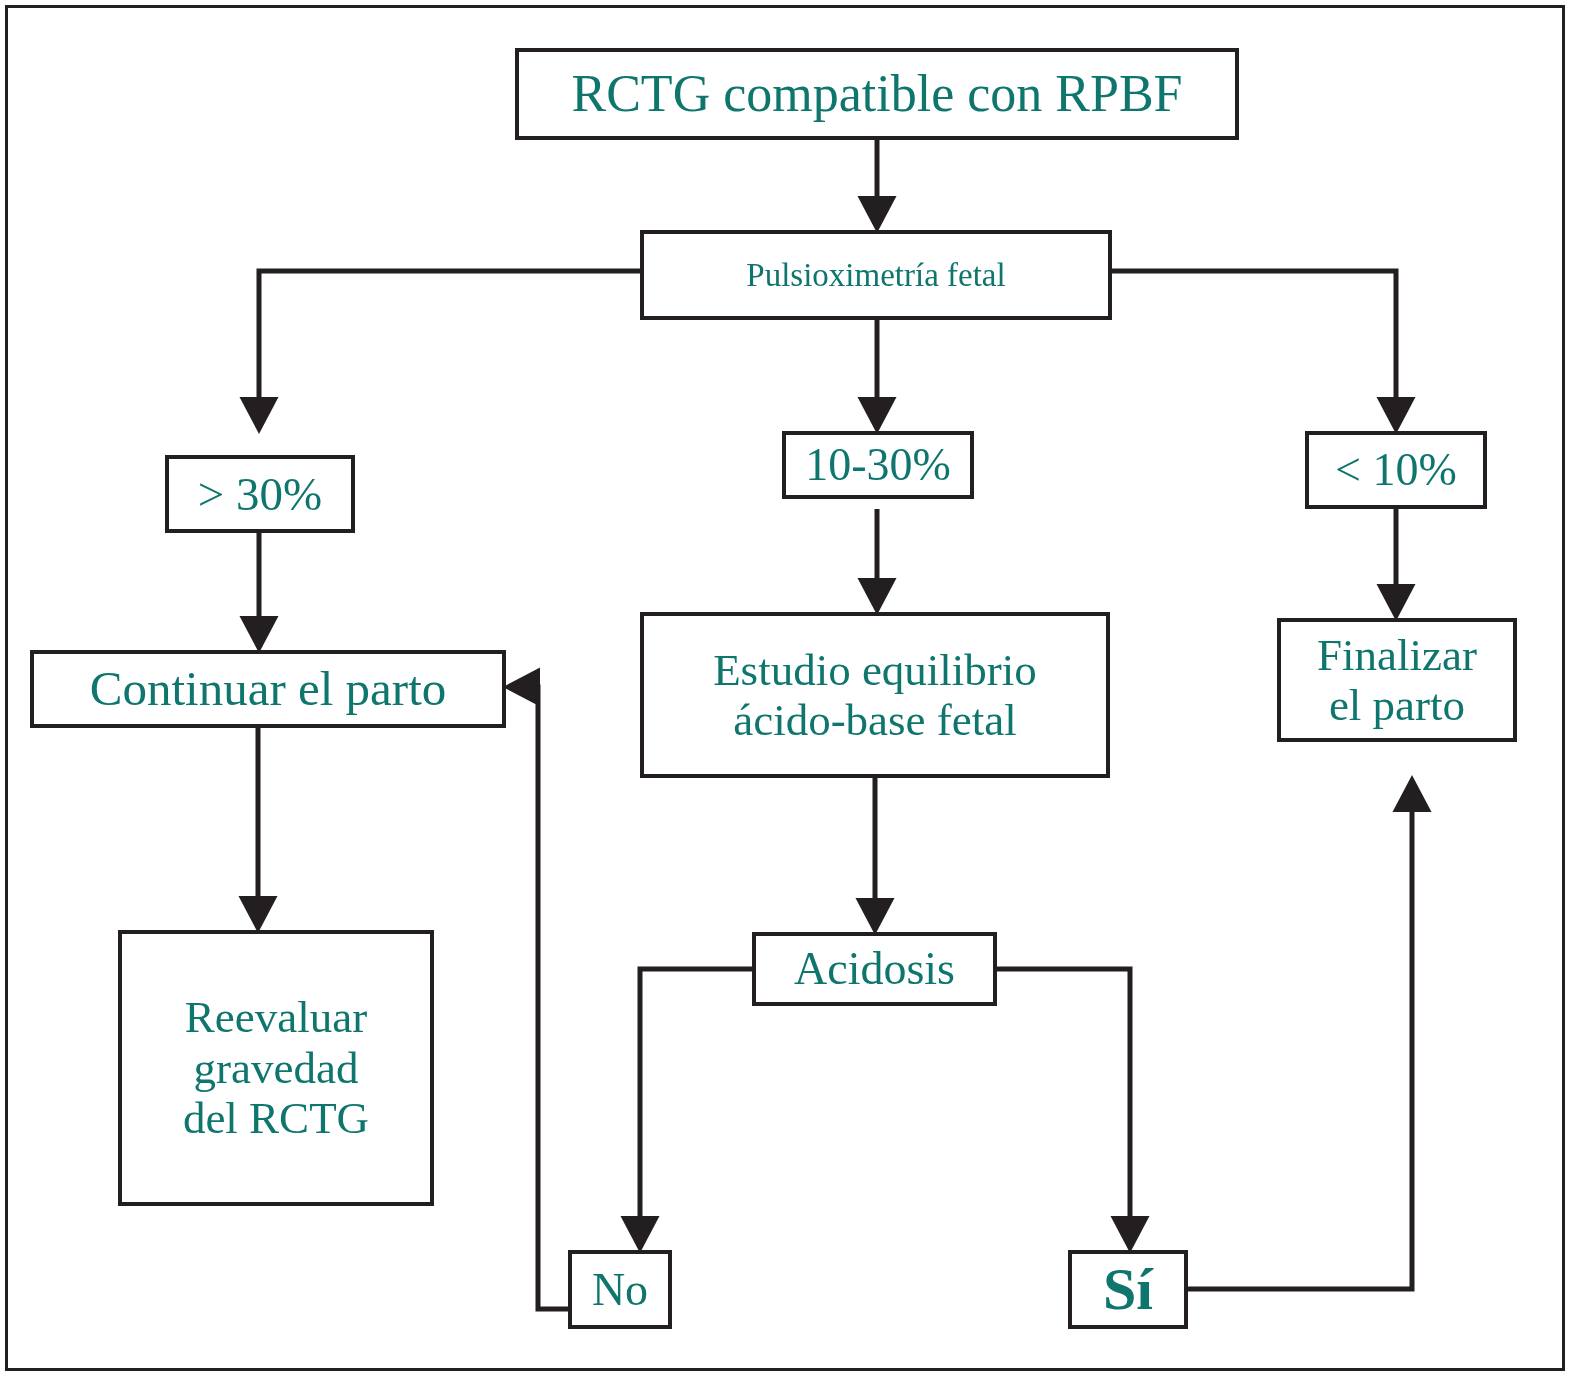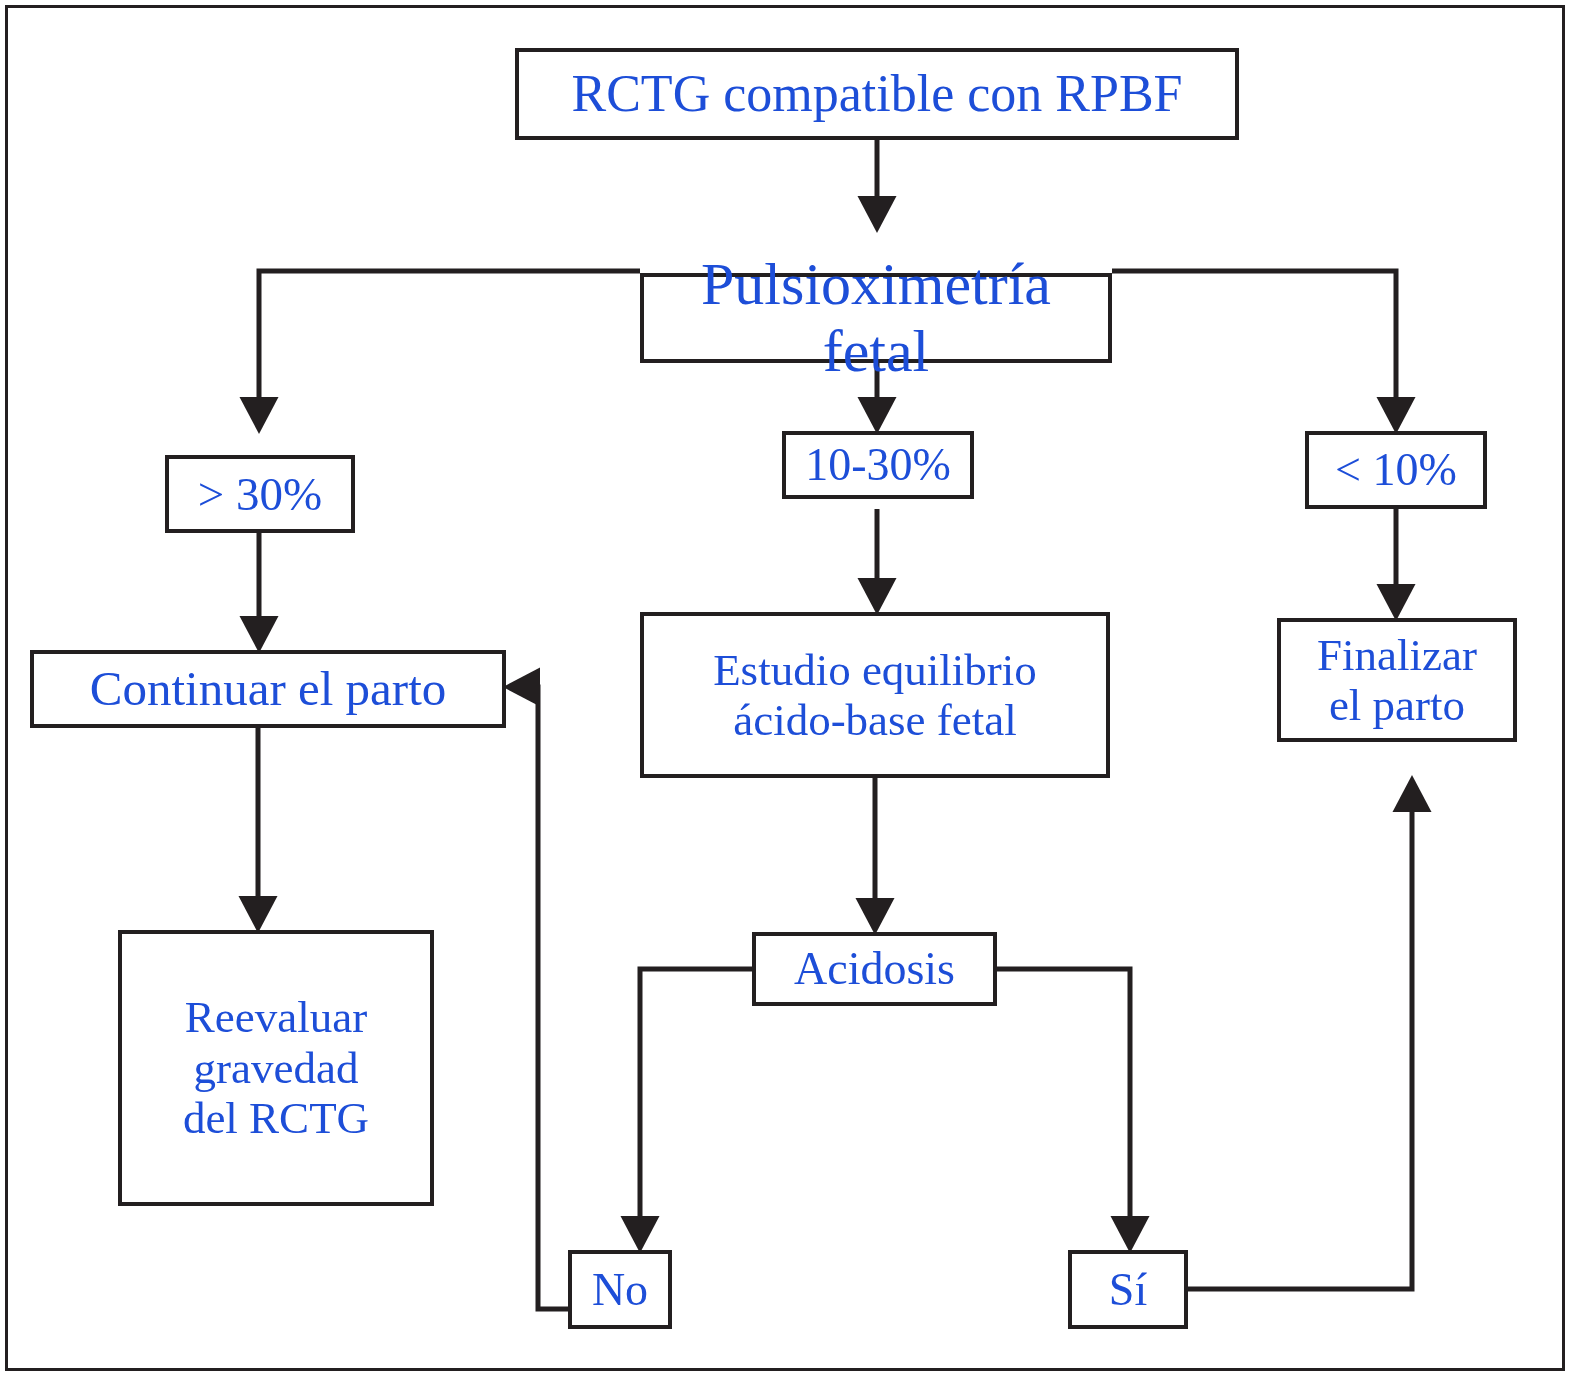--- a/index.html
+++ b/index.html
@@ -33,42 +33,42 @@
   }
   .node {
     position: absolute;
     box-sizing: border-box;
     background: #ffffff;
     border: 4px solid #231f20;
     display: flex;
     align-items: center;
     justify-content: center;
     text-align: center;
-    color: #1d4ed8;
+    color: #0f766e;
     line-height: 1.12;
     z-index: 5;
   }
   .node .label {
     display: block;
     padding: 0 10px;
     white-space: pre-line;
   }
   
   #node-rctg       { left: 515px;  top: 48px;   width: 724px; height: 92px;  font-size: 52px; }
-  #node-pulsi      { left: 640px;  top: 230px;  width: 472px; height: 90px;  font-size: 60px; margin-top: 43px; }
+  #node-pulsi      { left: 640px;  top: 230px;  width: 472px; height: 90px;  font-size: 33px; }
   #node-gt30       { left: 165px;  top: 431px;  width: 190px; height: 78px;  font-size: 47px; margin-top: 24px; }
   #node-10-30      { left: 782px;  top: 431px;  width: 192px; height: 68px;  font-size: 46px; }
   #node-lt10       { left: 1305px; top: 431px;  width: 182px; height: 78px;  font-size: 46px; }
   #node-continuar  { left: 30px;   top: 650px;  width: 476px; height: 78px;  font-size: 49px; }
   #node-estudio    { left: 640px;  top: 612px;  width: 470px; height: 166px; font-size: 45px; }
   #node-finalizar  { left: 1277px; top: 618px;  width: 240px; height: 124px; font-size: 45px; }
   #node-reevaluar  { left: 118px;  top: 930px;  width: 316px; height: 276px; font-size: 45px; }
   #node-acidosis   { left: 752px;  top: 932px;  width: 245px; height: 74px;  font-size: 46px; }
   #node-no         { left: 568px;  top: 1250px; width: 104px; height: 79px;  font-size: 46px; justify-content: center; }
-  #node-si         { left: 1068px; top: 1250px; width: 120px; height: 79px;  font-size: 46px; }
+  #node-si         { left: 1068px; top: 1250px; width: 120px; height: 79px;  font-size: 60px; font-weight: bold; }
 </style>
 </head>
 <body>
 
 <div id="page">
 
   <div id="outer-frame"></div>
 
   <svg id="edges" viewBox="0 0 1575 1380" xmlns="http://www.w3.org/2000/svg">
     <defs>

